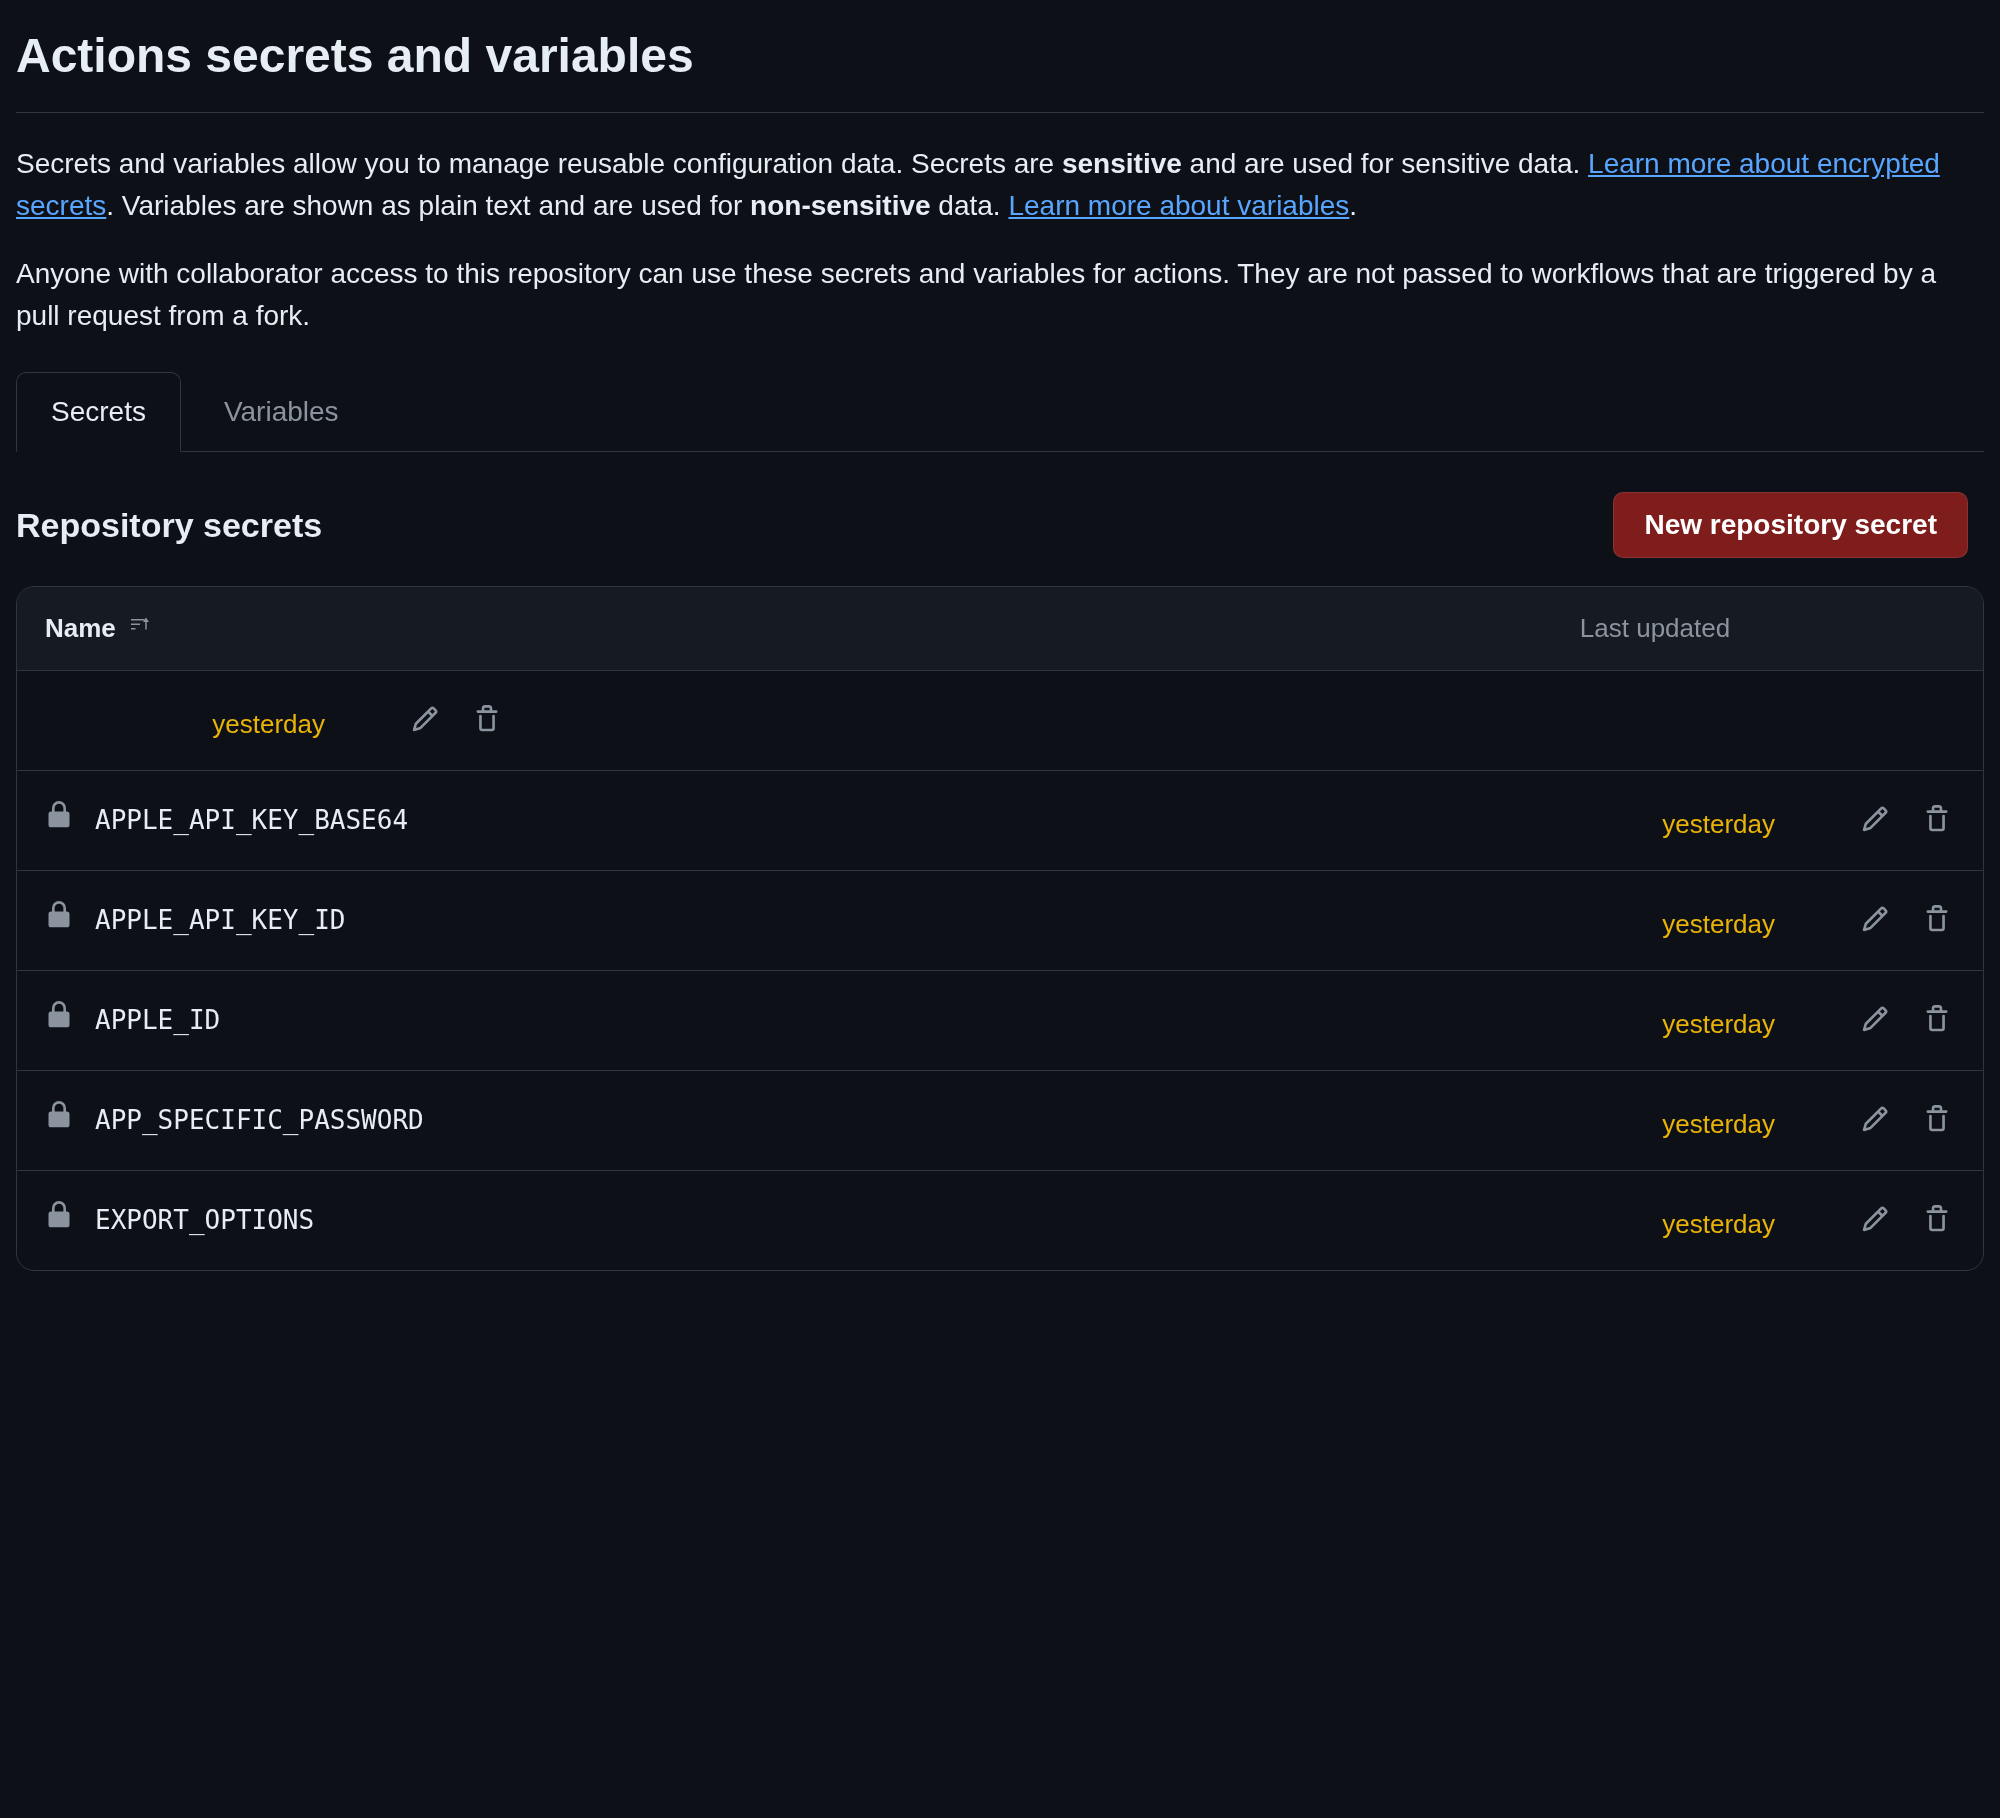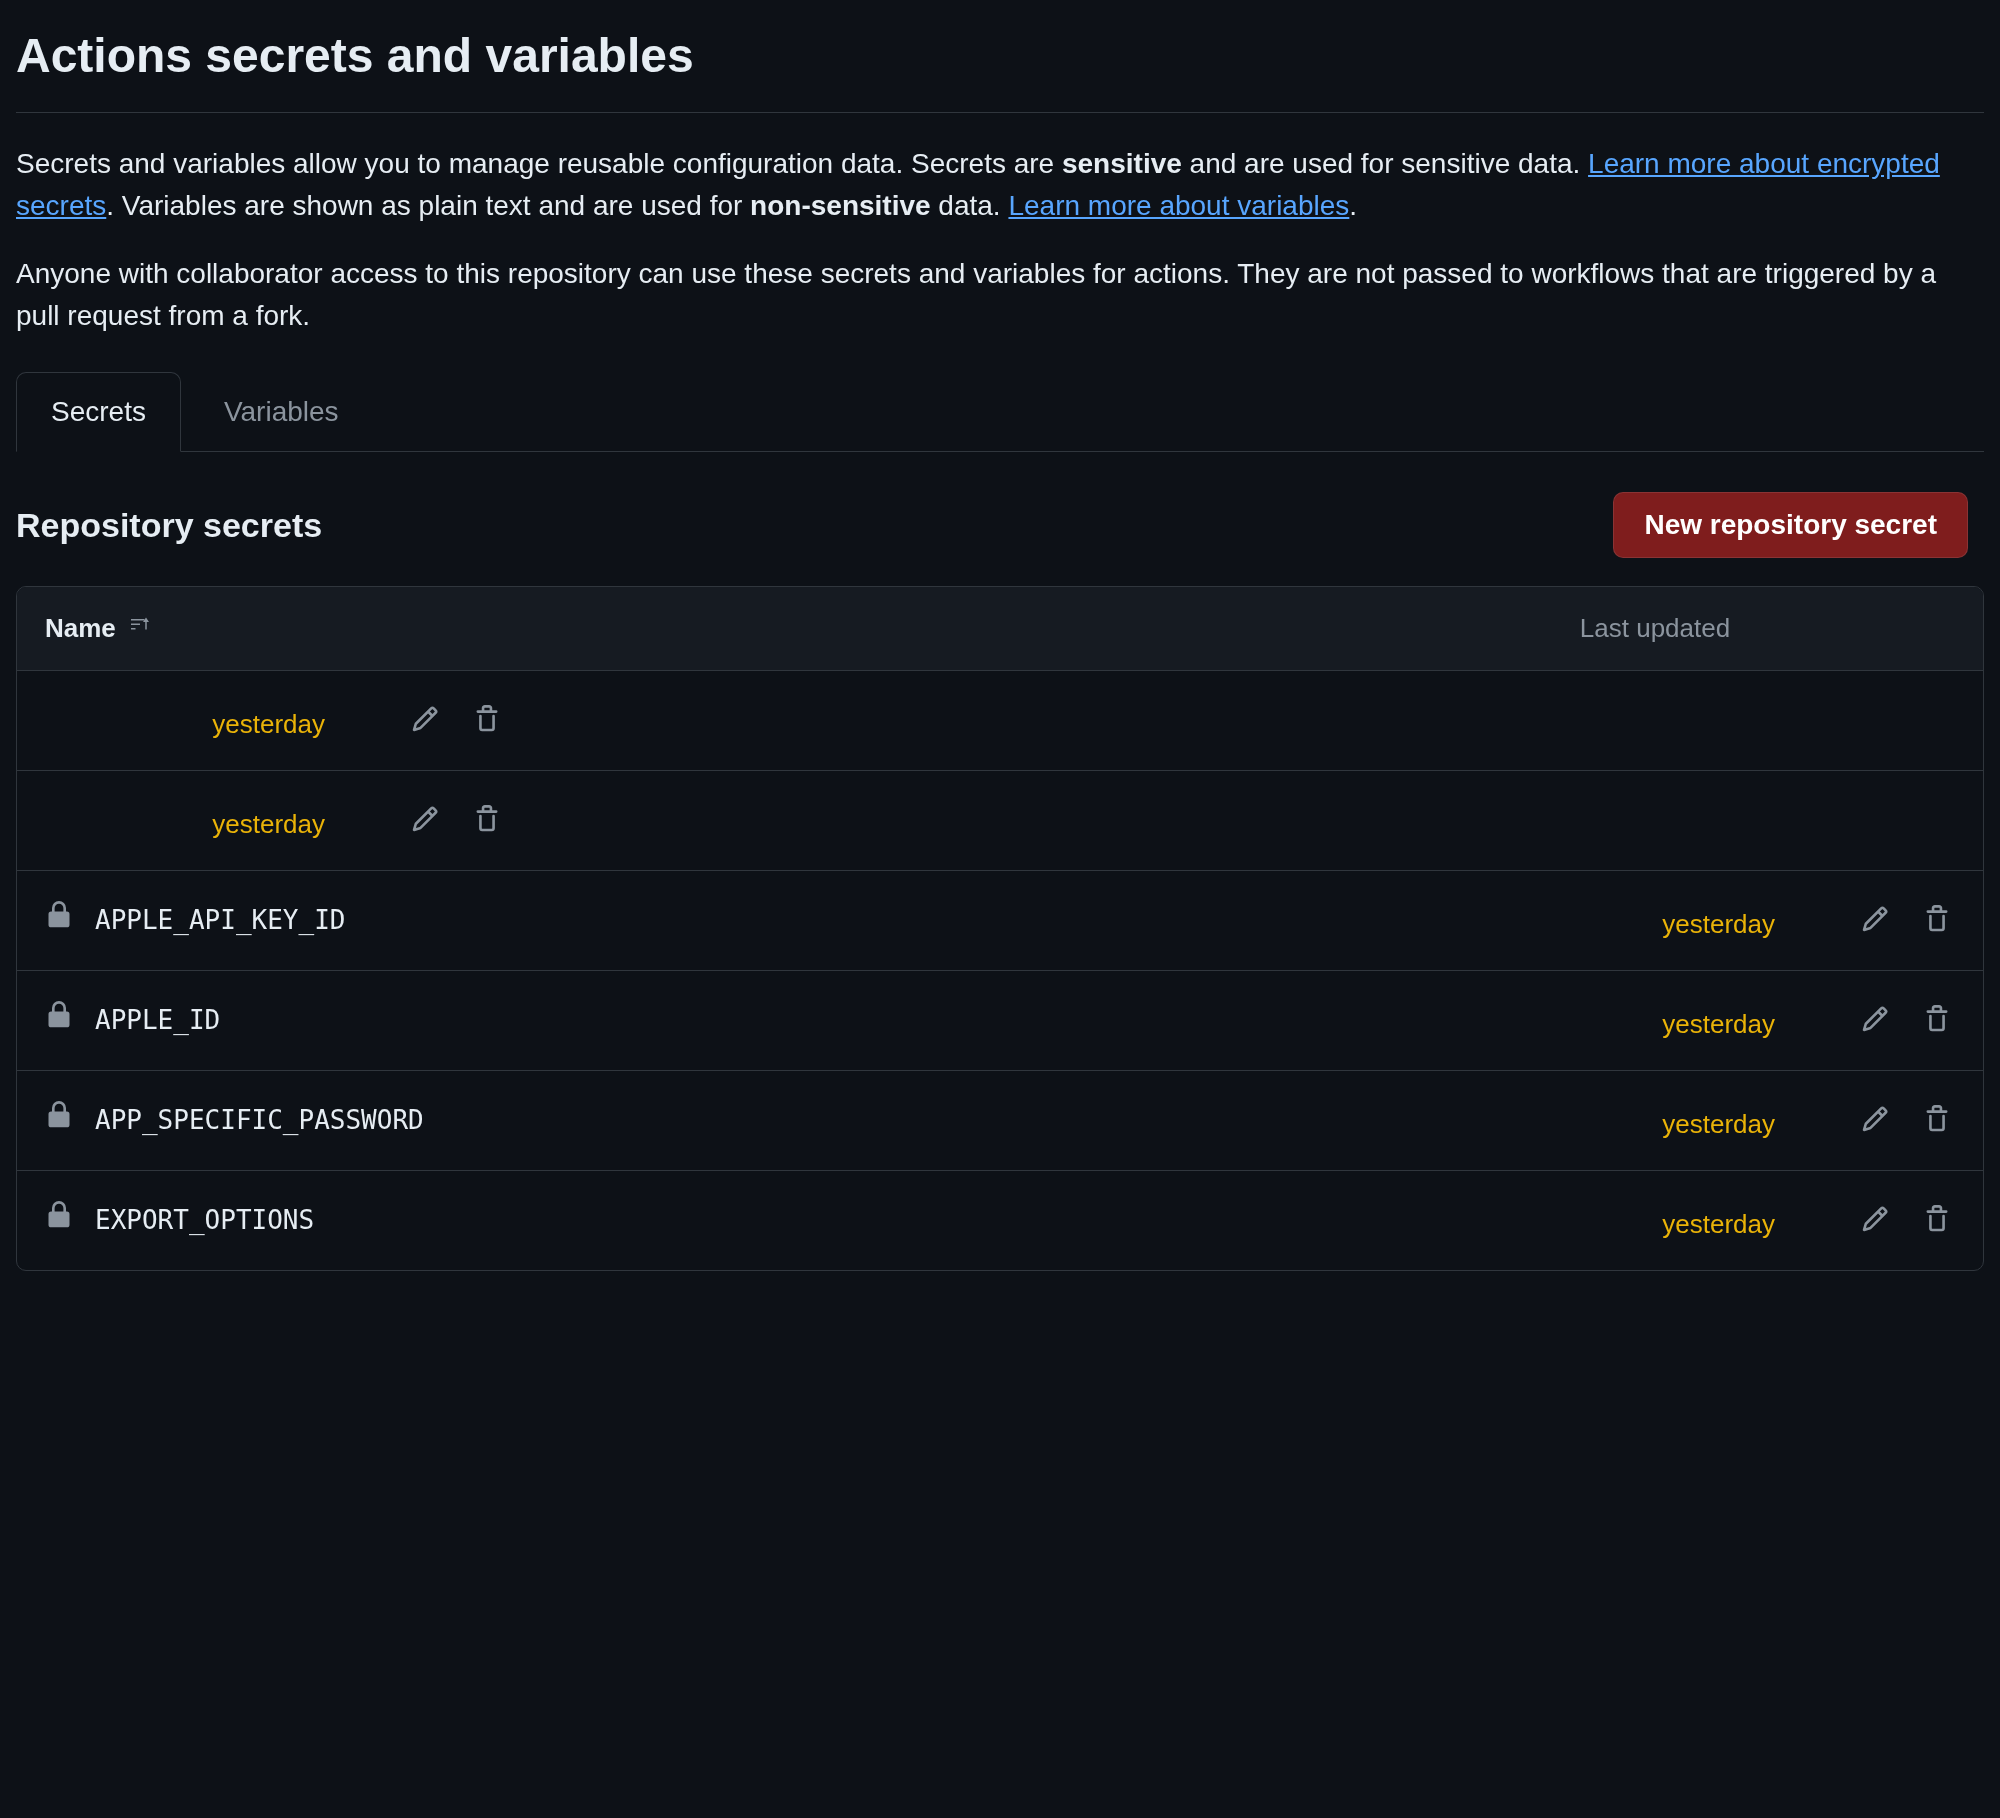--- a/index.html
+++ b/index.html
@@ -69,21 +69,21 @@
       color: #ffffff;
       border: 1px solid rgba(240,246,252,0.1);
       border-radius: 10px;
       padding: 16px 30px;
       font-size: 28px;
       font-weight: 600;
       cursor: pointer;
     }
     .table {
       border: 1px solid #30363d;
-      border-radius: 10px;
+      border-radius: 18px;
       overflow: hidden;
     }
     .table-header {
       display: flex;
       align-items: center;
       background: #161b22;
       border-bottom: 1px solid #30363d;
       padding: 22px 28px;
       font-size: 26px;
     }
@@ -192,20 +192,26 @@
               </svg></span>
           </button>
           <button class="icon-btn">
             <span><svg viewBox="0 0 16 16" fill="currentColor">
                 <path d="M11 1.75V3h2.25a.75.75 0 0 1 0 1.5H2.75a.75.75 0 0 1 0-1.5H5V1.75C5 .784 5.784 0 6.75 0h2.5C10.216 0 11 .784 11 1.75zM6.5 3h3V1.75a.25.25 0 0 0-.25-.25h-2.5a.25.25 0 0 0-.25.25V3zM4.25 5.5a.75.75 0 0 1 .75.75v7c0 .138.112.25.25.25h5.5a.25.25 0 0 0 .25-.25v-7a.75.75 0 0 1 1.5 0v7A1.75 1.75 0 0 1 10.75 15h-5.5A1.75 1.75 0 0 1 3.5 13.25v-7a.75.75 0 0 1 .75-.75z"></path>
               </svg></span>
           </button>
         </div>
       </div>
       <div class="table-row">
+        <div class="row-name">
+          <span class="lock-icon"><svg viewBox="0 0 16 16" fill="currentColor">
+              <path d="M4 6V4a4 4 0 1 1 8 0v2h.5A1.5 1.5 0 0 1 14 7.5v6A1.5 1.5 0 0 1 12.5 15h-9A1.5 1.5 0 0 1 2 13.5v-6A1.5 1.5 0 0 1 3.5 6H4zm1.5 0h5V4a2.5 2.5 0 0 0-5 0v2z"></path>
+            </svg></span>
+          <span>APPLE_API_KEY_BASE64</span>
+        </div>
         <div class="row-updated">yesterday</div>
         <div class="row-actions">
           <button class="icon-btn">
             <span><svg viewBox="0 0 16 16" fill="currentColor">
                 <path d="M11.013 1.427a1.75 1.75 0 0 1 2.474 0l1.086 1.086a1.75 1.75 0 0 1 0 2.474l-8.61 8.61c-.21.21-.47.364-.756.445l-3.251.93a.75.75 0 0 1-.927-.928l.929-3.25c.081-.286.235-.547.445-.758l8.61-8.61zm1.414 1.06a.25.25 0 0 0-.354 0L10.811 3.75l1.439 1.44 1.263-1.263a.25.25 0 0 0 0-.354l-1.086-1.086zM11.189 6.25 9.75 4.81l-6.286 6.287a.25.25 0 0 0-.064.108l-.558 1.953 1.953-.558a.25.25 0 0 0 .108-.064L11.189 6.25z"></path>
               </svg></span>
           </button>
           <button class="icon-btn">
             <span><svg viewBox="0 0 16 16" fill="currentColor">
                 <path d="M11 1.75V3h2.25a.75.75 0 0 1 0 1.5H2.75a.75.75 0 0 1 0-1.5H5V1.75C5 .784 5.784 0 6.75 0h2.5C10.216 0 11 .784 11 1.75zM6.5 3h3V1.75a.25.25 0 0 0-.25-.25h-2.5a.25.25 0 0 0-.25.25V3zM4.25 5.5a.75.75 0 0 1 .75.75v7c0 .138.112.25.25.25h5.5a.25.25 0 0 0 .25-.25v-7a.75.75 0 0 1 1.5 0v7A1.75 1.75 0 0 1 10.75 15h-5.5A1.75 1.75 0 0 1 3.5 13.25v-7a.75.75 0 0 1 .75-.75z"></path>

